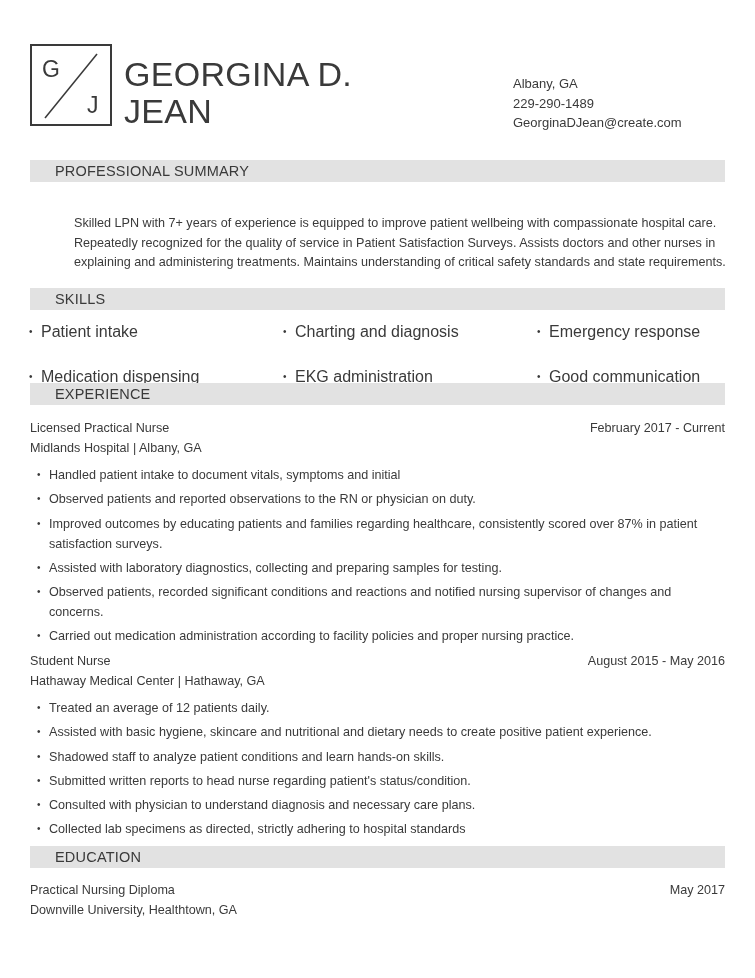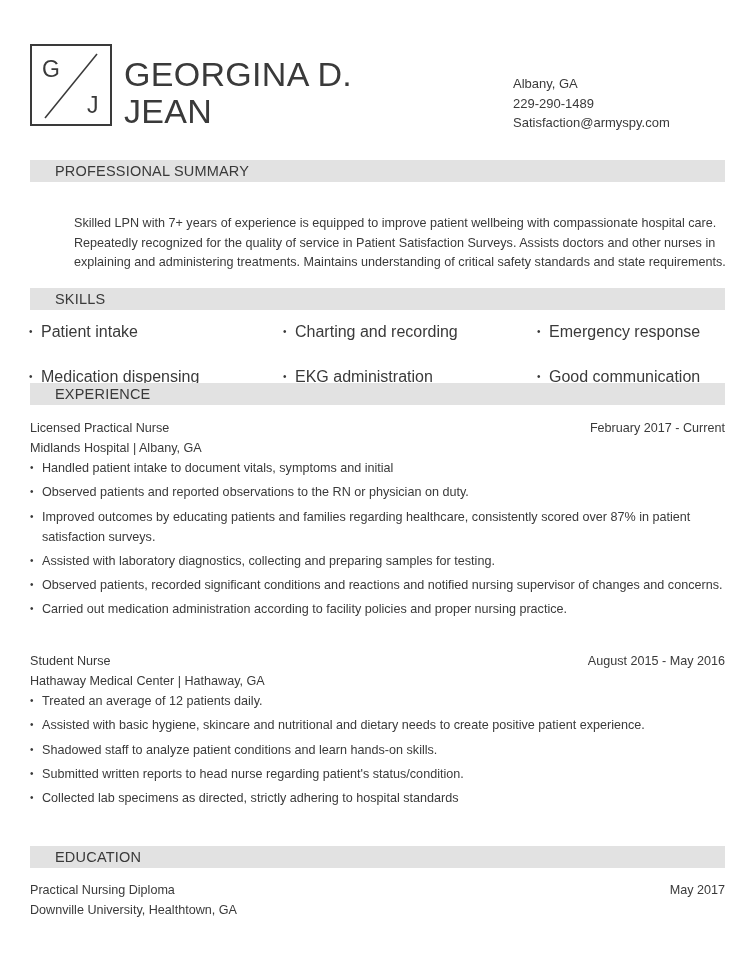--- a/index.html
+++ b/index.html
@@ -41,21 +41,21 @@
     position: absolute; left: 29px; top: 322px; width: 695px;
     display: grid; grid-template-columns: 229px 229px 237px; row-gap: 6px;
     font-size: 16px; line-height: 20px; gap: 25px;
   }
   .bullet-item { position: relative; padding-left: 12px; }
   .bullet-item::before {
     content: "•"; position: absolute; left: 0; top: 0; font-size: 10px; color: #3a3a3a;
   }
   .job { position: absolute; left: 30px; width: 695px; font-size: 12.6px; color: #3a3a3a; }
   .job .row { display: flex; justify-content: space-between; line-height: 20px; }
-  .job ul { list-style: none; margin: 0; padding: 0; }
+  .job ul { list-style: none; margin: 7px; padding: 0; }
   .job li { position: relative; padding-left: 12px; line-height: 20px; margin-bottom: 4.3px; }
   .job li::before { content: "•"; position: absolute; left: 0; top: 0; font-size: 10px; }
   .edu { position: absolute; left: 30px; top: 880px; width: 695px; font-size: 12.6px; }
   .edu .row { display: flex; justify-content: space-between; line-height: 20px; }
 </style>
 </head>
 <body>
 
 <div class="monogram">
   <svg width="78" height="78">
@@ -66,30 +66,30 @@
 </div>
 
 <div class="name">
   <div>GEORGINA D.</div>
   <div>JEAN</div>
 </div>
 
 <div class="contact">
   <div>Albany, GA</div>
   <div>229-290-1489</div>
-  <div>Satisfaction@armyspy.com</div>
+  <div>GeorginaDJean@create.com</div>
 </div>
 
 <div class="section-header" style="top:160px;">PROFESSIONAL SUMMARY</div>
 <div class="summary">Skilled LPN with 7+ years of experience is equipped to improve patient wellbeing with compassionate hospital care. Repeatedly recognized for the quality of service in Patient Satisfaction Surveys. Assists doctors and other nurses in explaining and administering treatments. Maintains understanding of critical safety standards and state requirements.</div>
 
 <div class="section-header" style="top:288px;">SKILLS</div>
 <div class="skills">
   <div class="bullet-item">Patient intake</div>
-  <div class="bullet-item">Charting and recording</div>
+  <div class="bullet-item">Charting and diagnosis</div>
   <div class="bullet-item">Emergency response</div>
   <div class="bullet-item">Medication dispensing</div>
   <div class="bullet-item">EKG administration</div>
   <div class="bullet-item">Good communication</div>
 </div>
 
 <div class="section-header" style="top:383px;">EXPERIENCE</div>
 
 <div class="job" style="top:418px;">
   <div class="row">
@@ -115,20 +115,21 @@
     <span>August 2015 - May 2016</span>
   </div>
   <div class="row">
     <span>Hathaway Medical Center | Hathaway, GA</span>
   </div>
   <ul>
     <li>Treated an average of 12 patients daily.</li>
     <li>Assisted with basic hygiene, skincare and nutritional and dietary needs to create positive patient experience.</li>
     <li>Shadowed staff to analyze patient conditions and learn hands-on skills.</li>
     <li>Submitted written reports to head nurse regarding patient's status/condition.</li>
+    <li>Consulted with physician to understand diagnosis and necessary care plans.</li>
     <li>Collected lab specimens as directed, strictly adhering to hospital standards</li>
   </ul>
 </div>
 
 <div class="section-header" style="top:846px;">EDUCATION</div>
 <div class="edu">
   <div class="row">
     <span>Practical Nursing Diploma</span>
     <span>May 2017</span>
   </div>

